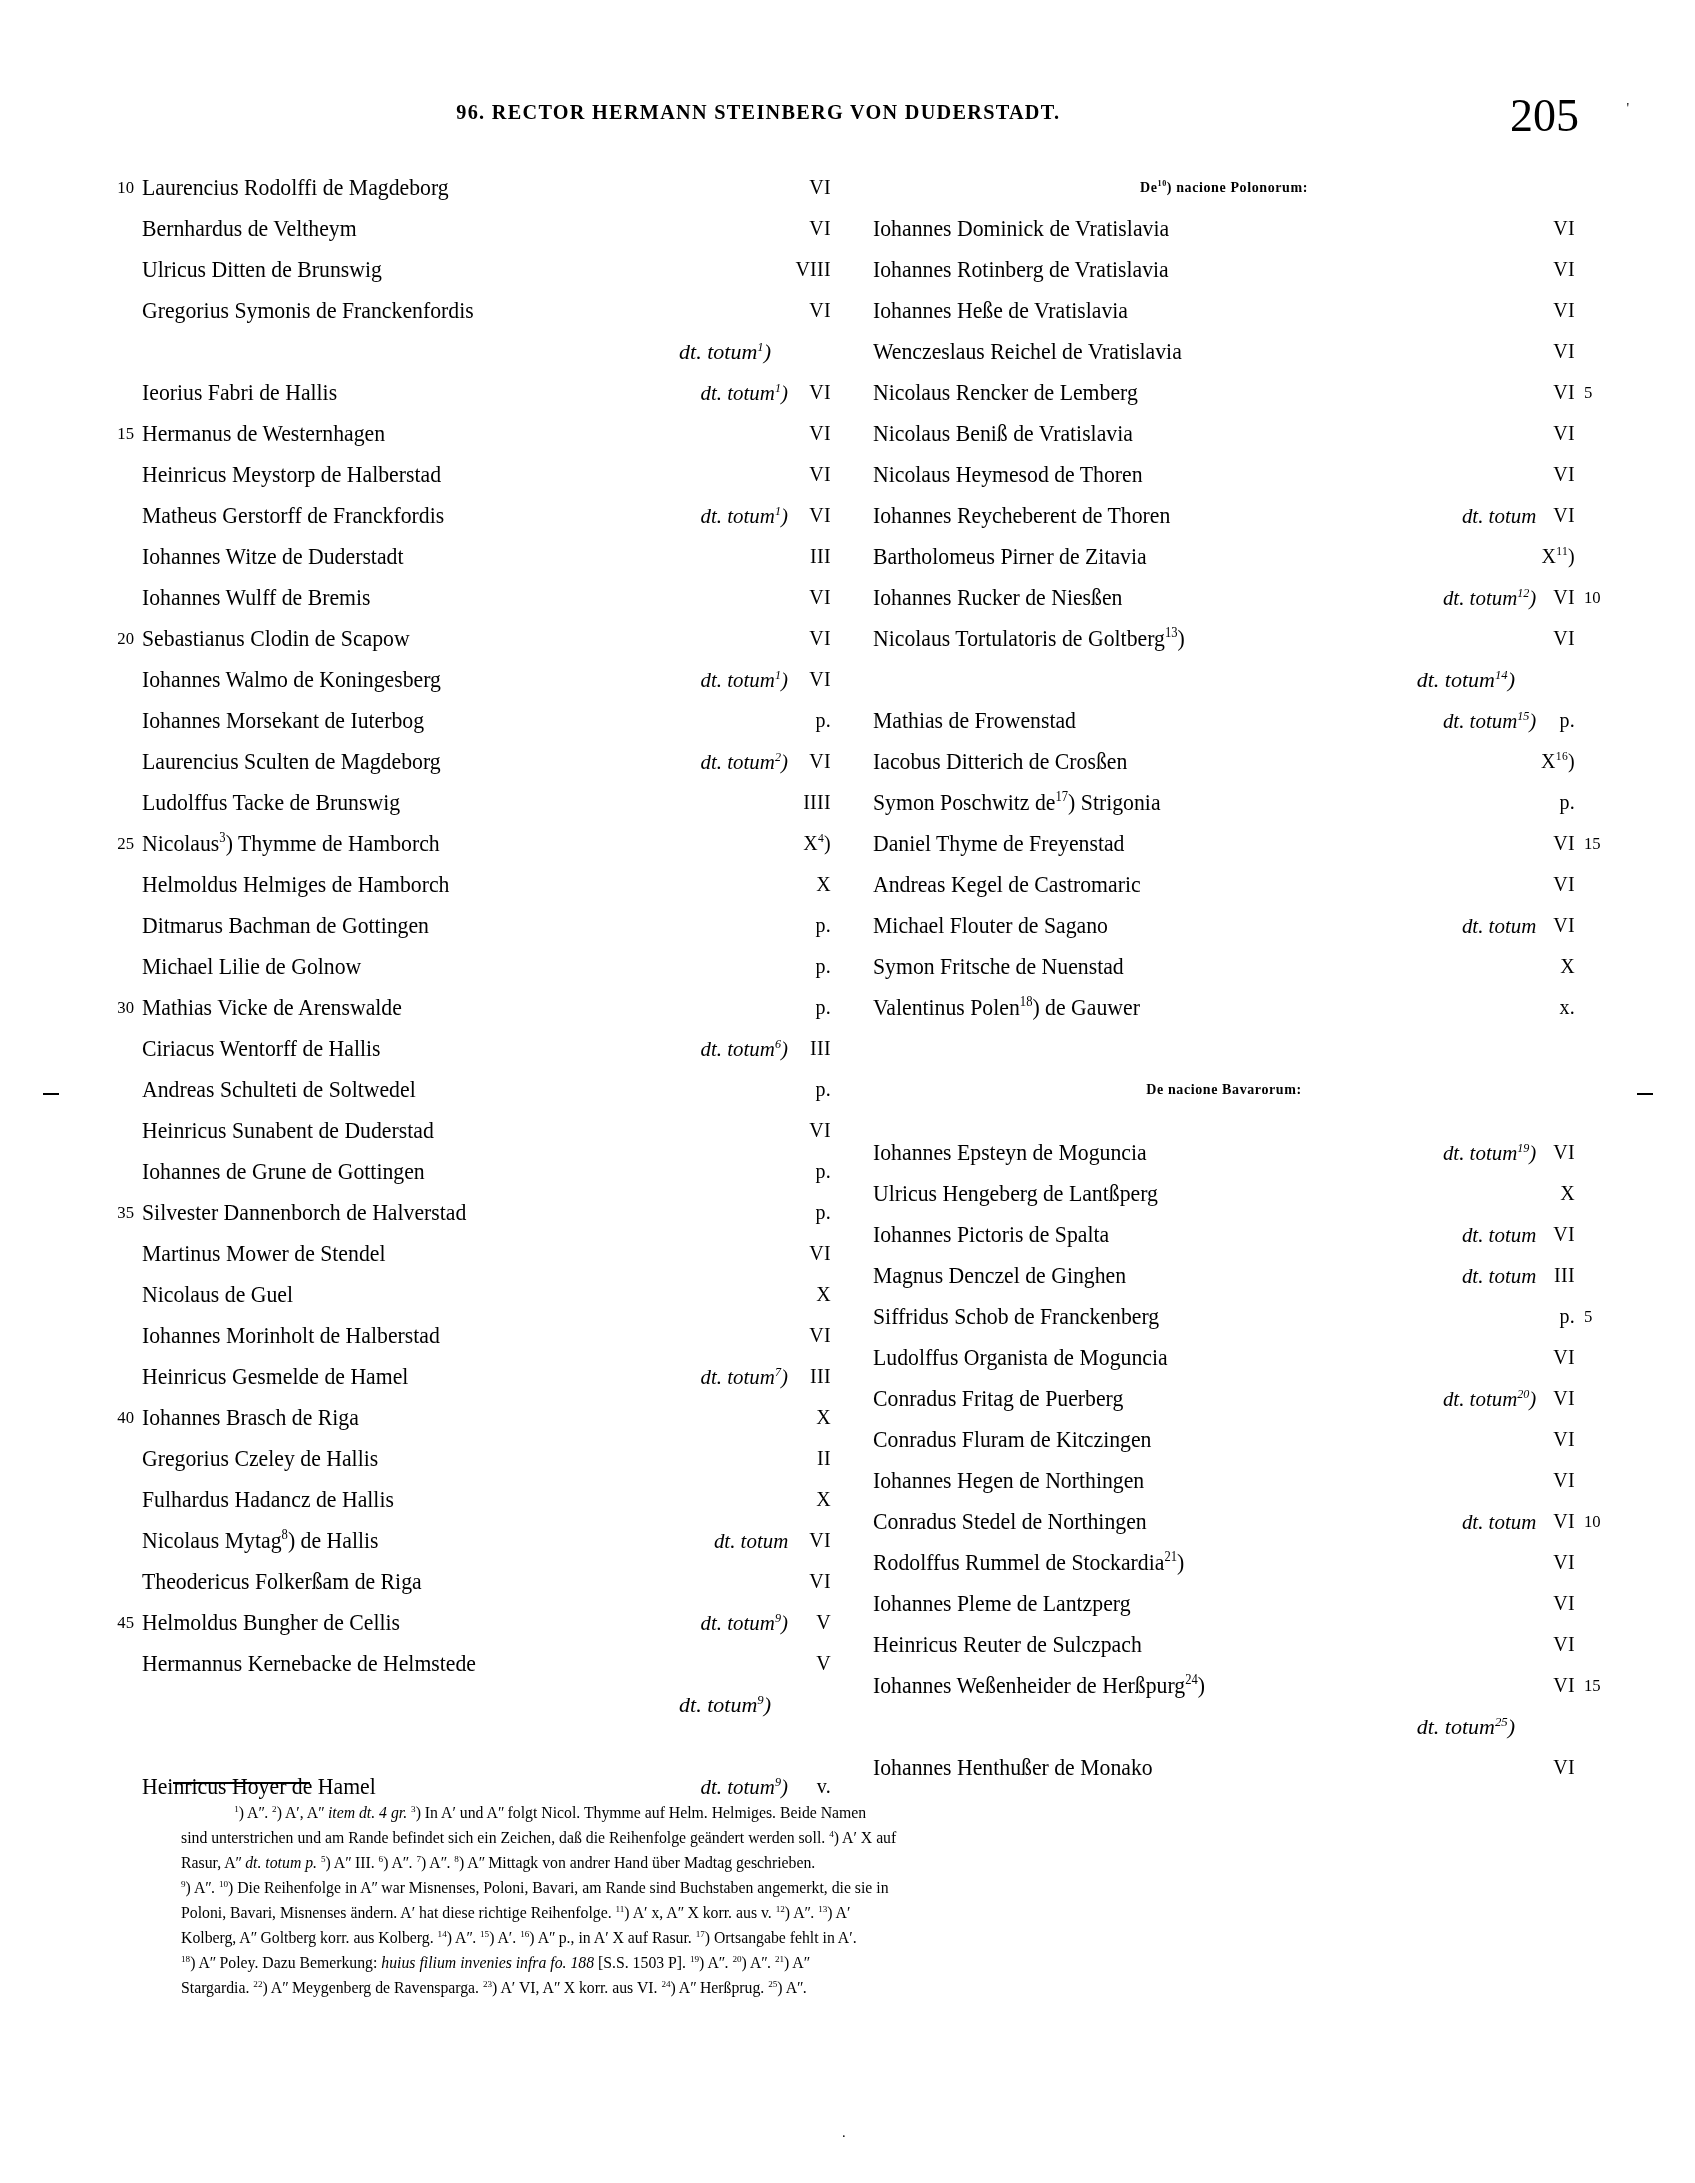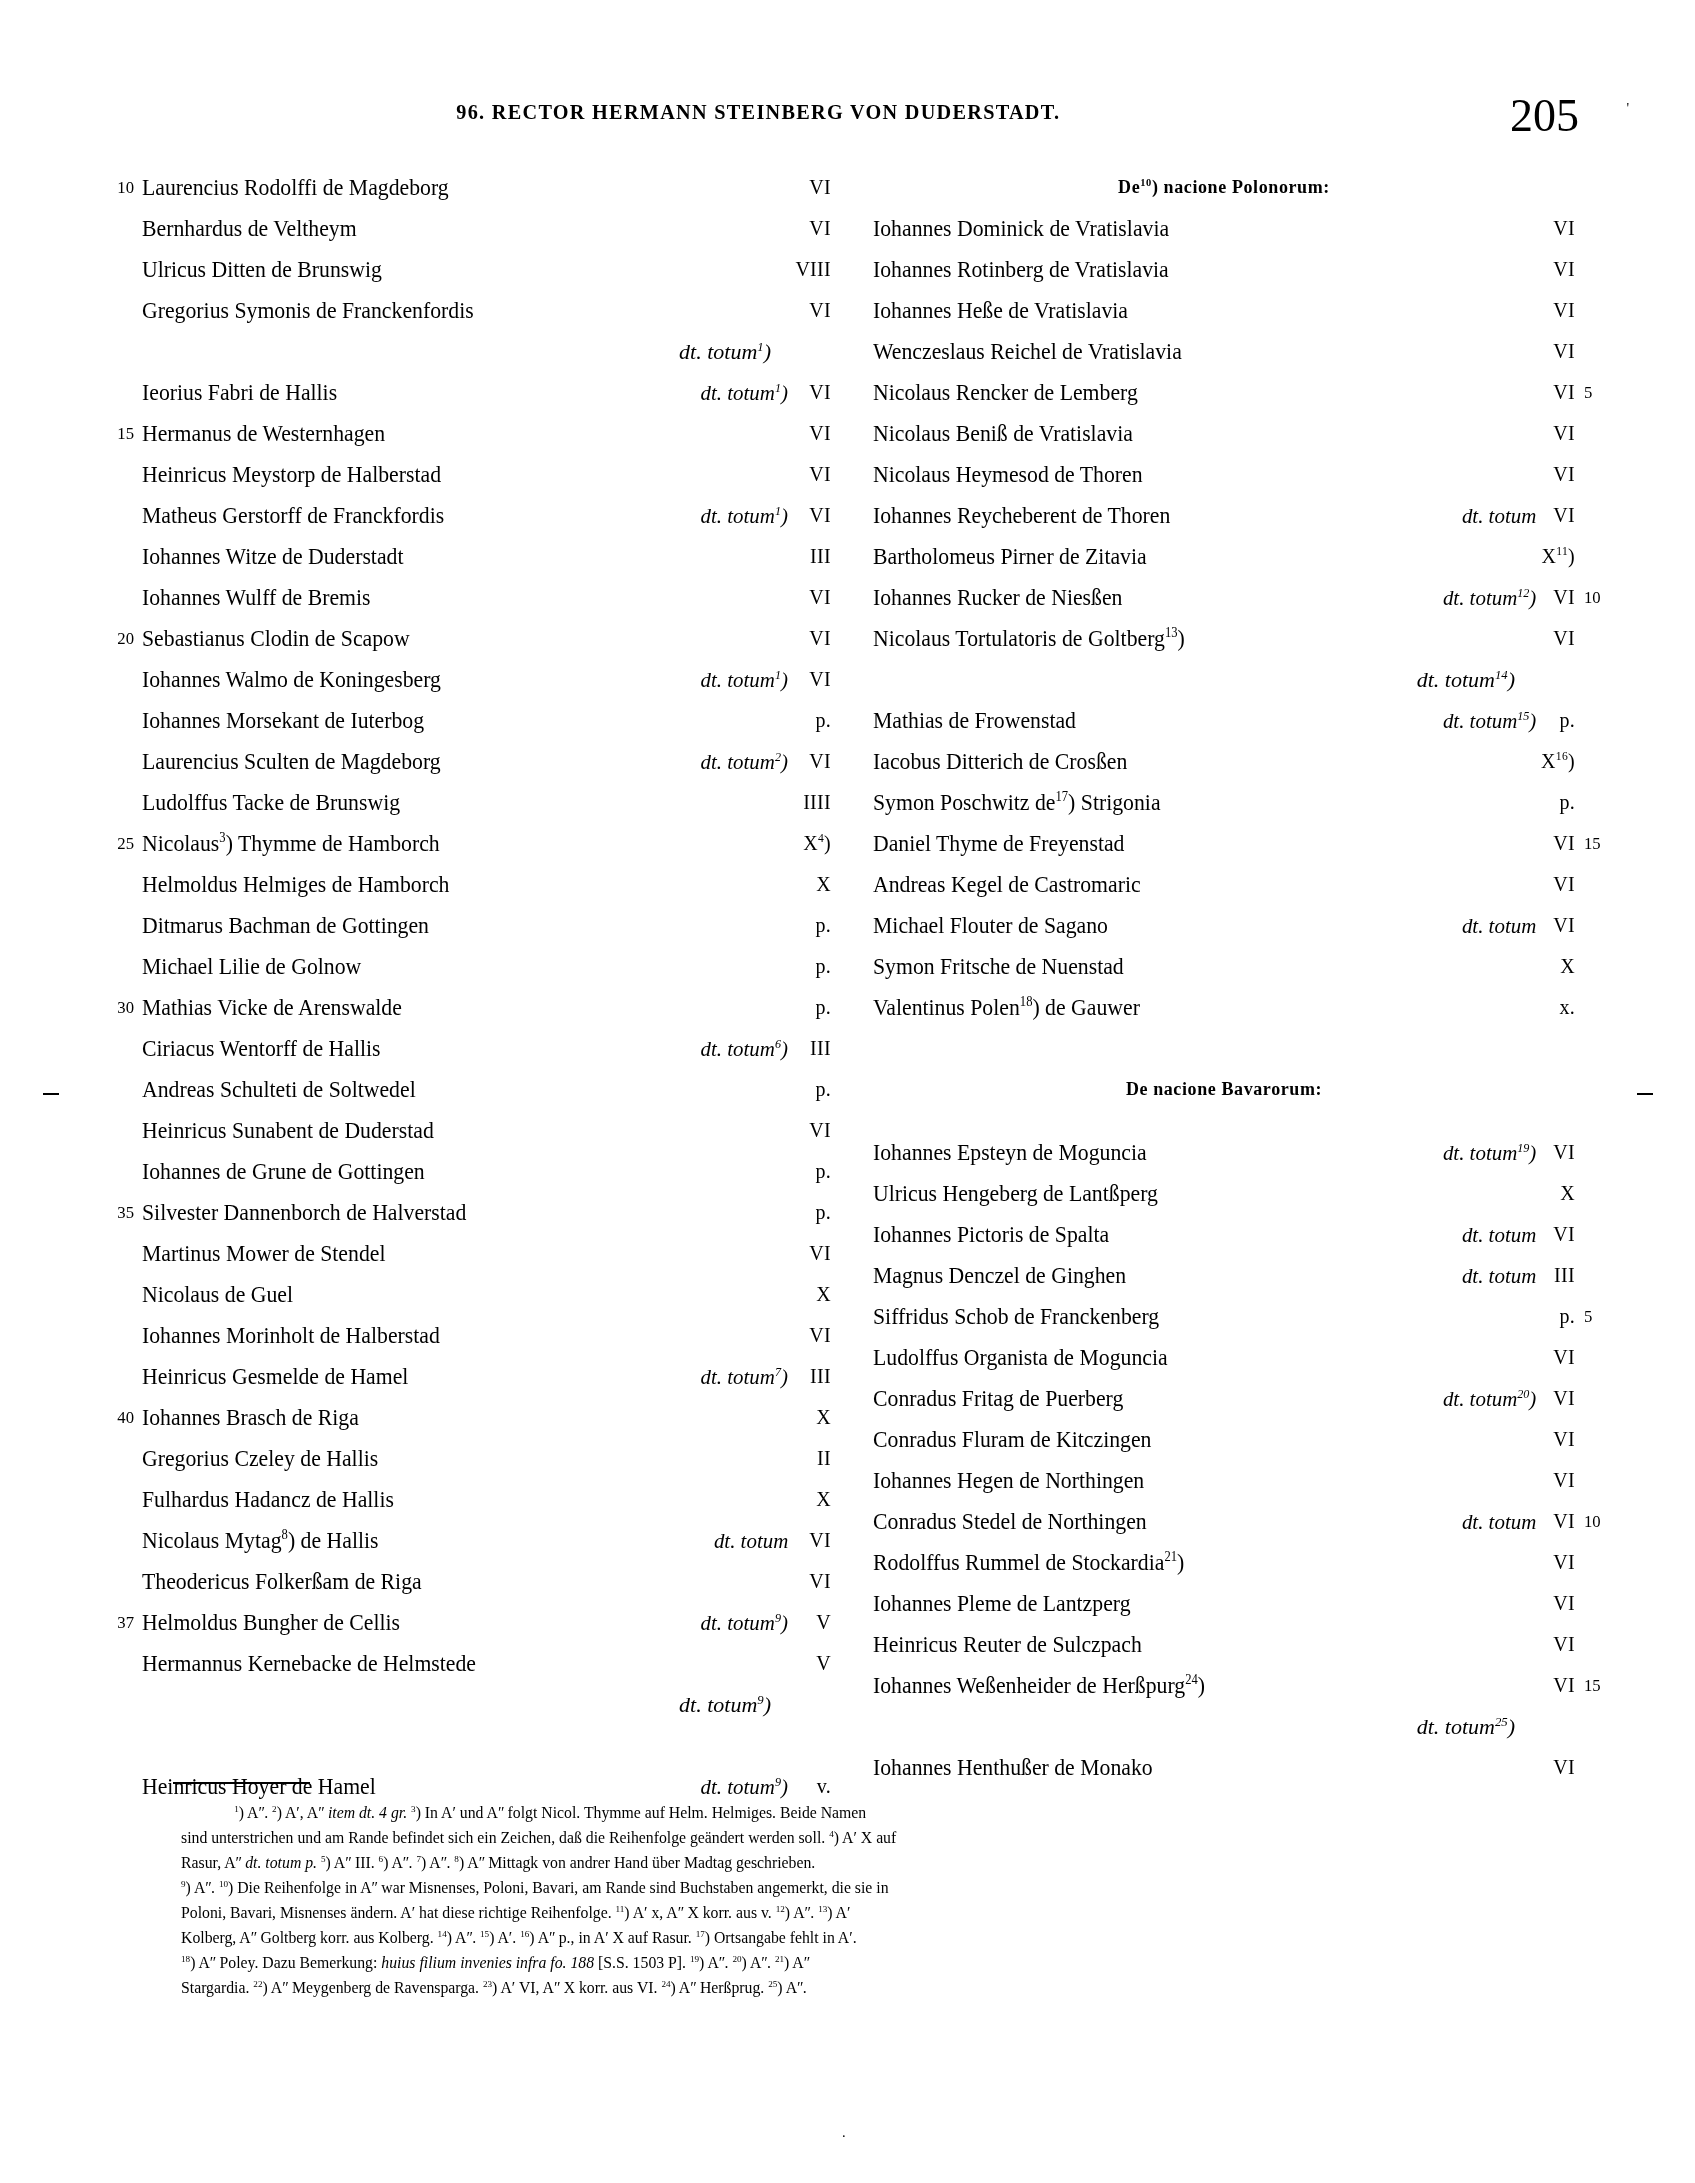--- a/index.html
+++ b/index.html
@@ -106,21 +106,21 @@
     letter-spacing: 0.3px;
     white-space: nowrap;
   }
   .amt.lower { font-variant: normal; }
   sup { font-size: 0.58em; vertical-align: super; line-height: 0; }
   .sub-head {
     position: relative;
     height: 41px;
     line-height: 41px;
     text-align: center;
-    font-size: 18px;
+    font-size: 14px;
     font-weight: bold;
     letter-spacing: 0.6px;
     white-space: nowrap;
   }
   .spacer { height: 41px; }
   .spacer-half { height: 22px; }
 
   
   .contnote {
     position: relative;
@@ -331,21 +331,21 @@
         <div class="entry">
           <span class="nm">Nicolaus Mytag<sup>8</sup>) de Hallis</span>
           <span class="note" style="right: 43px;">dt. totum</span>
           <span class="amt">VI</span>
         </div>
         <div class="entry">
           <span class="nm">Theodericus Folkerßam de Riga</span>
           <span class="amt">VI</span>
         </div>
         <div class="entry">
-          <span class="lnum">37</span>
+          <span class="lnum">45</span>
           <span class="nm">Helmoldus Bungher de Cellis</span>
           <span class="note" style="right: 43px;">dt. totum<sup>9</sup>)</span>
           <span class="amt">V</span>
         </div>
         <div class="entry">
           <span class="nm">Hermannus Kernebacke de Helmstede</span>
           <span class="amt">V</span>
         </div>
         <div class="contnote">dt. totum<sup>9</sup>)</div>
         <div class="spacer"></div>

